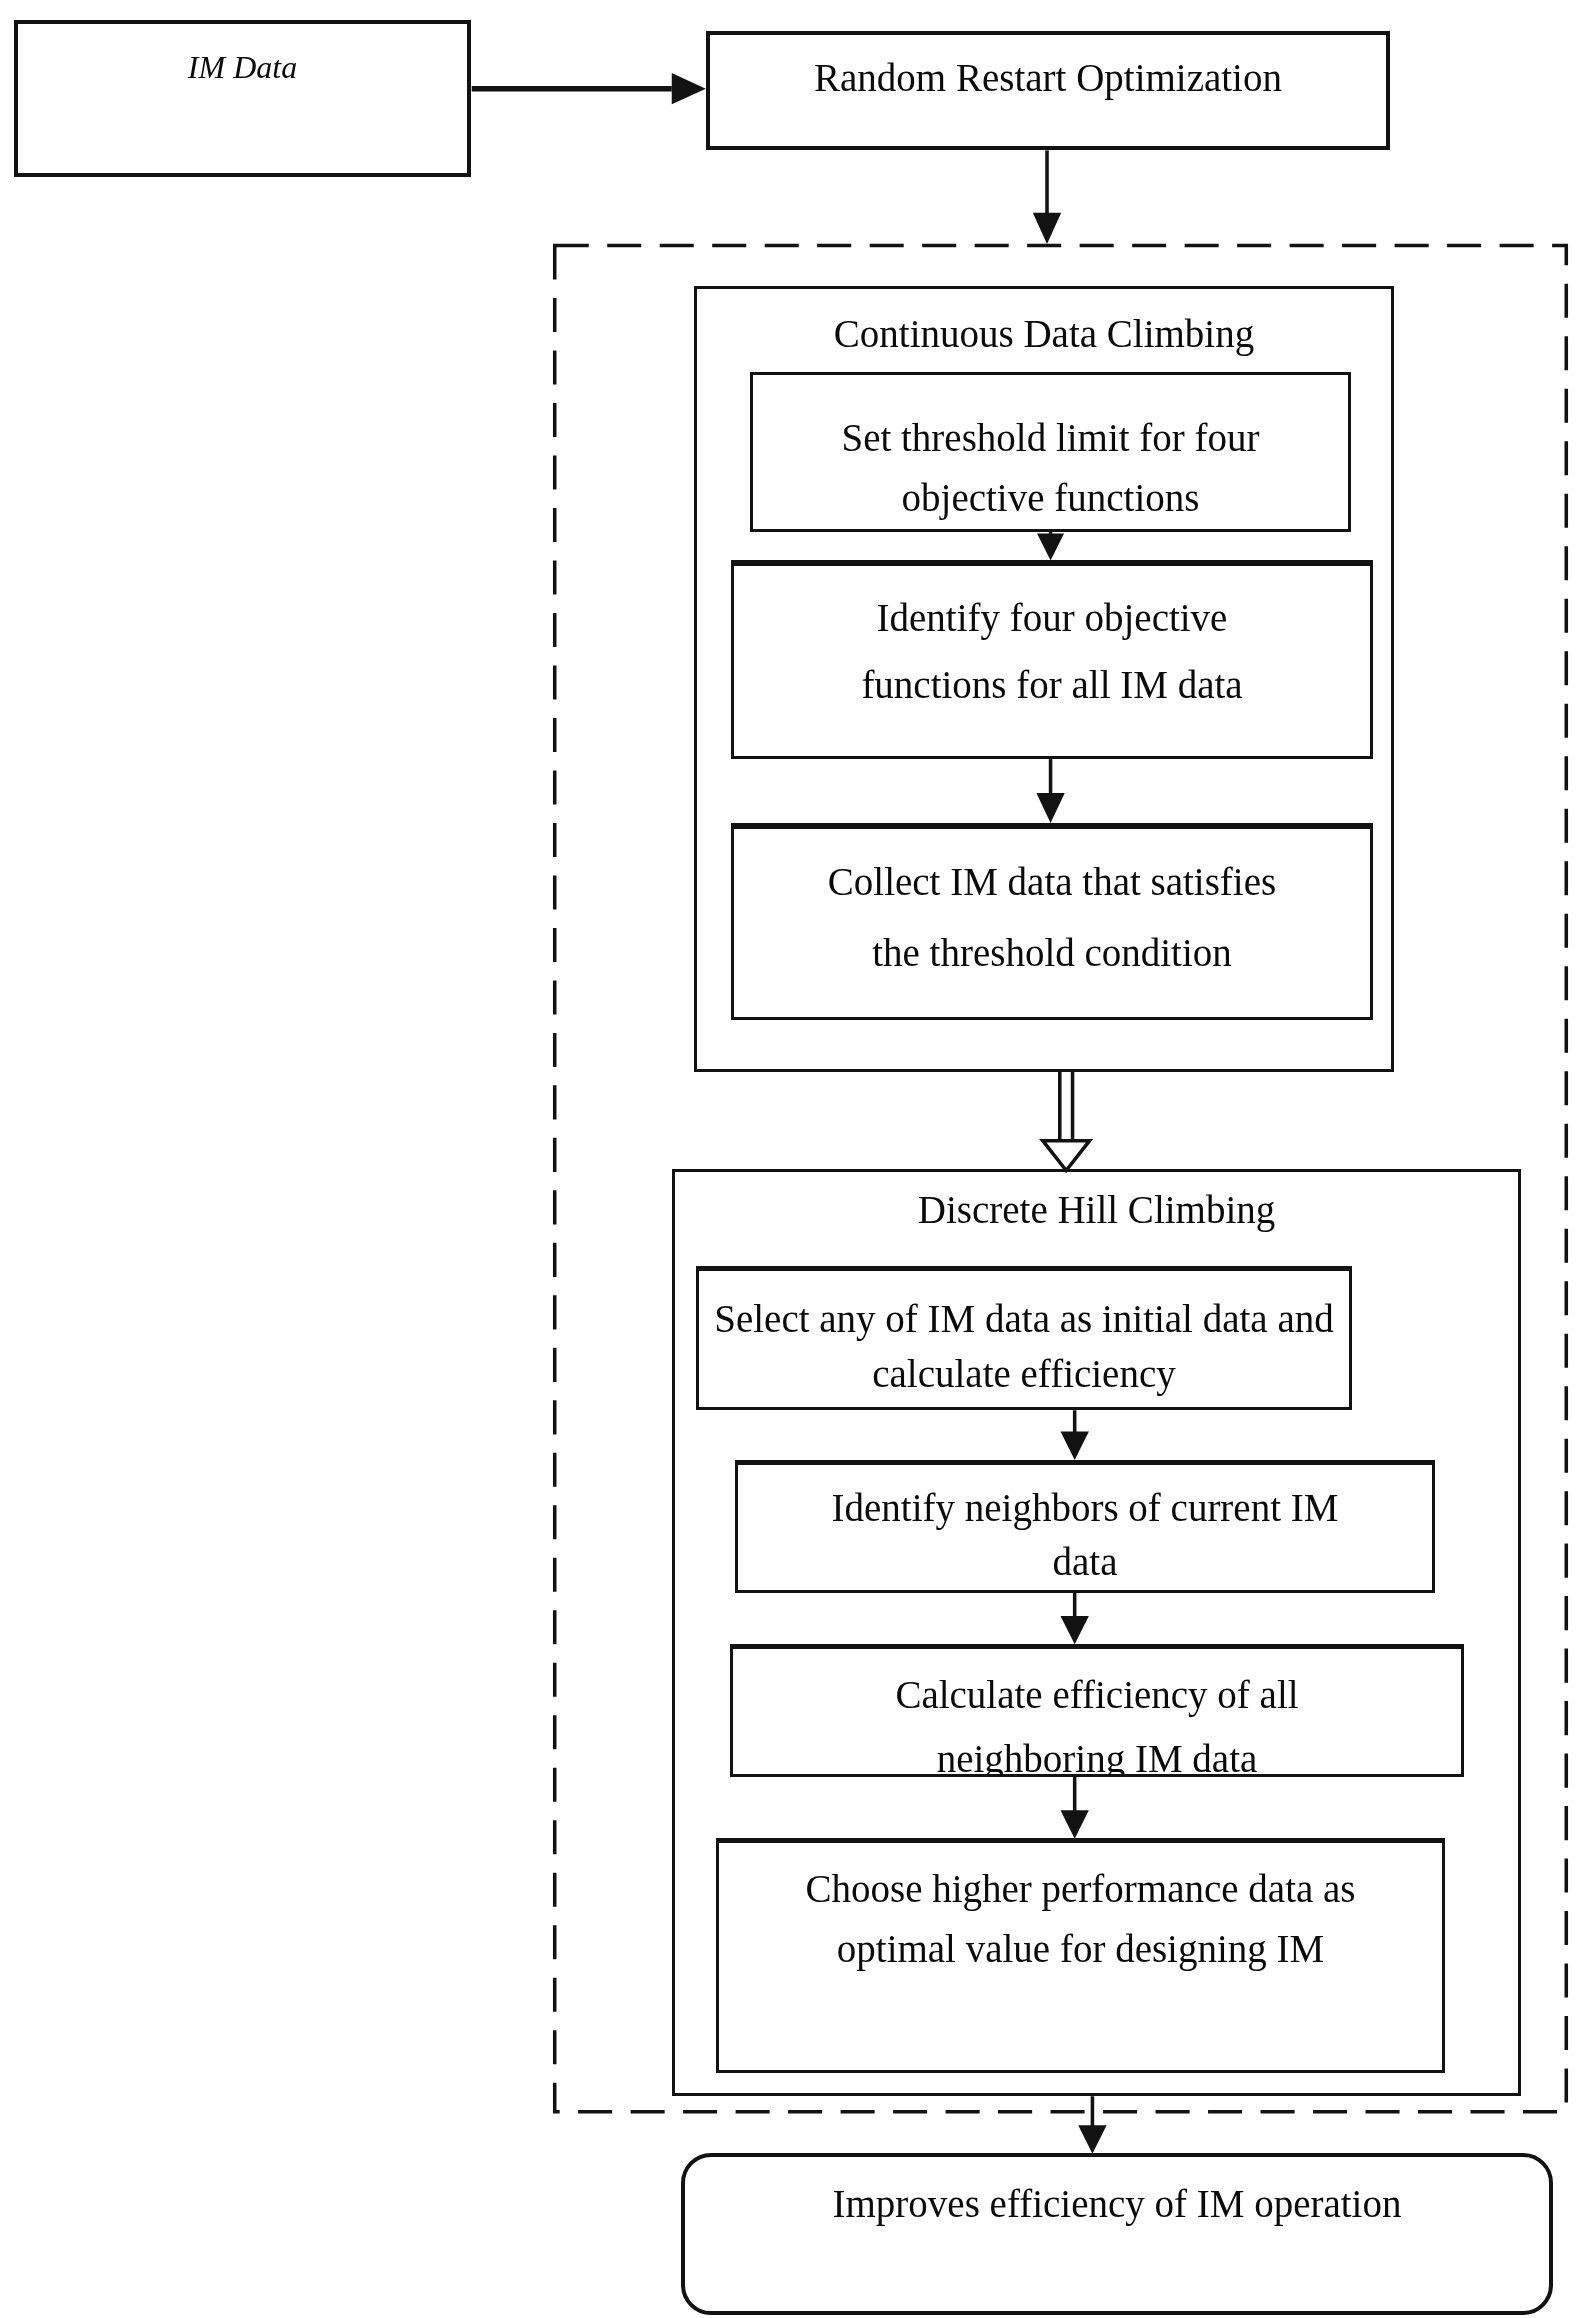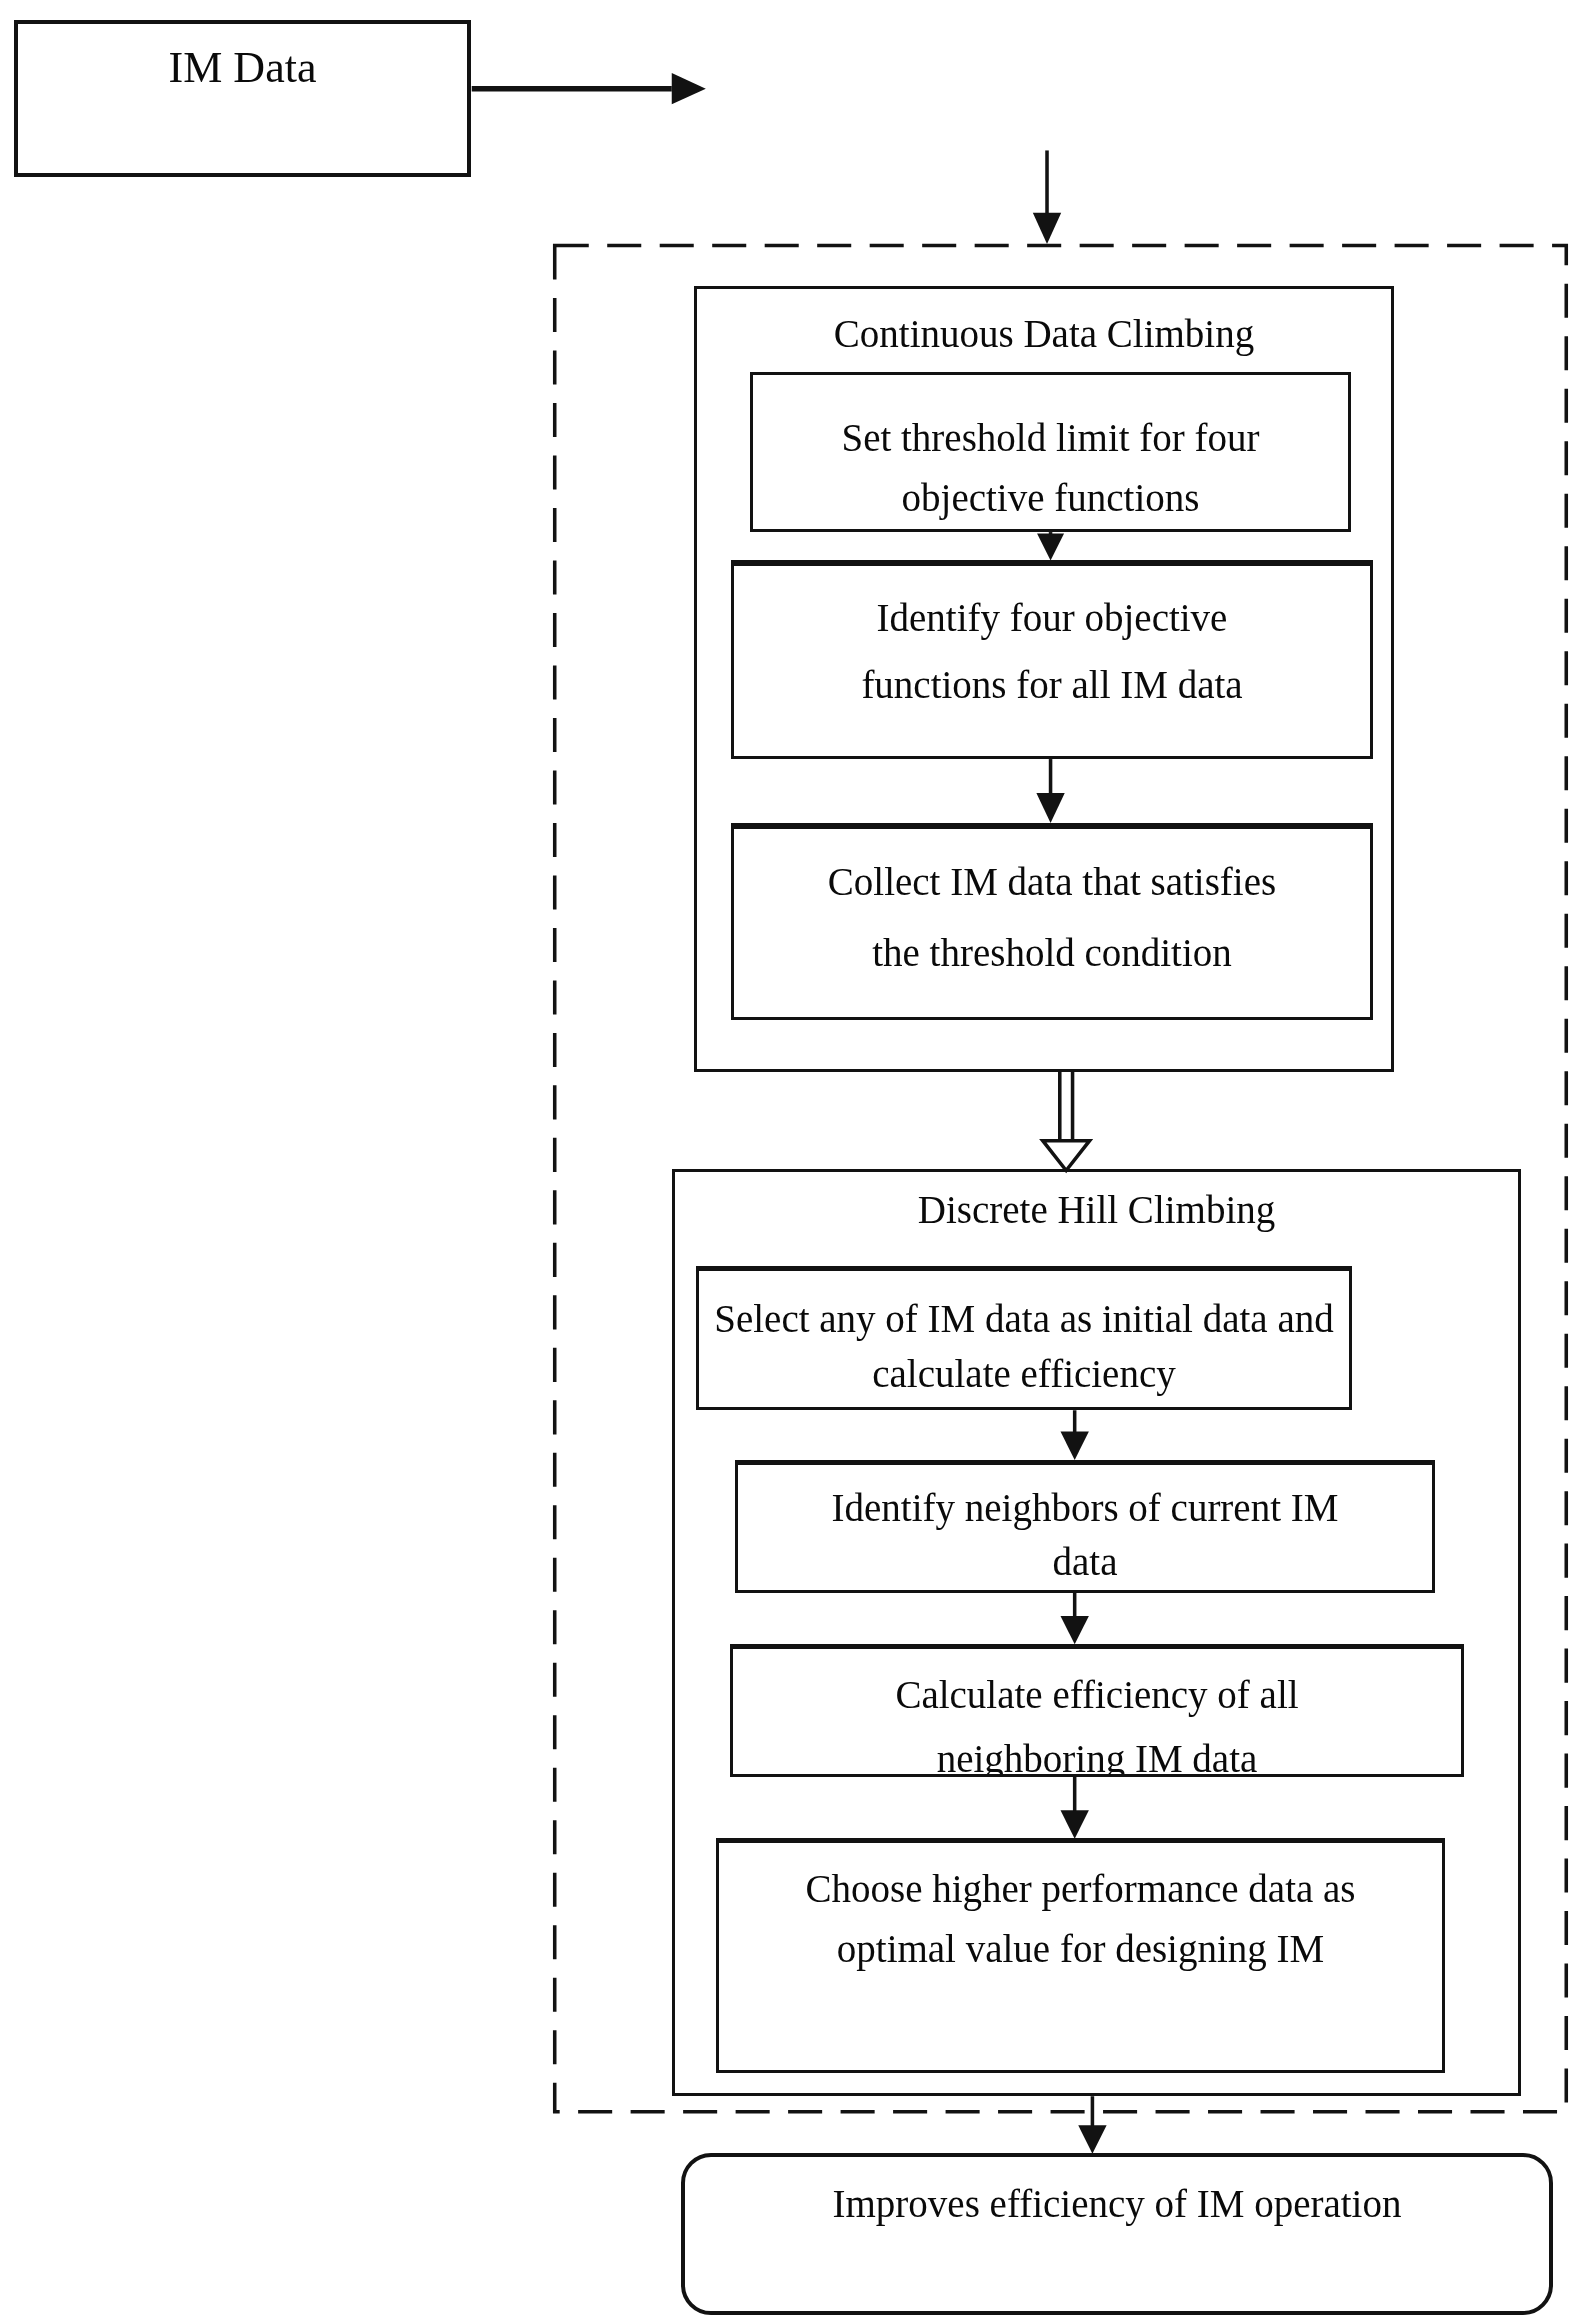--- a/index.html
+++ b/index.html
@@ -23,23 +23,26 @@
   .ln{width:100%;text-align:center;white-space:nowrap;}
   .rounded{border-radius:30px;}
   #arrow-layer{position:absolute;left:0;top:0;pointer-events:none;}
 </style>
 </head>
 <body>
 
 <div id="canvas">
 
   <div class="box" style="left:14px;top:20px;width:457px;height:157px;border-width:4.3px;padding-top:11.3px;">
-    <div class="ln" style="height:65px;line-height:65px;font-size:44px;">IM Data</div>
+    <div class="ln" style="height:65px;line-height:65px;font-size:32px;font-style:italic;">IM Data</div>
   </div>
 
+  <div class="box" style="left:706px;top:31px;width:684px;height:119px;border-width:4.3px;padding-top:11.3px;">
+    <div class="ln" style="height:64px;line-height:64px;">Random Restart Optimization</div>
+  </div>
 
   <div class="box" style="left:694px;top:286px;width:700px;height:786px;padding-top:12.8px;">
     <div class="ln" style="height:64px;line-height:64px;">Continuous Data Climbing</div>
   </div>
 
   <div class="box" style="left:750px;top:372px;width:601px;height:160px;padding-top:33px;">
     <div class="ln" style="height:60px;line-height:60px;">Set threshold limit for four</div>
     <div class="ln" style="height:60px;line-height:60px;">objective functions</div>
   </div>
 

